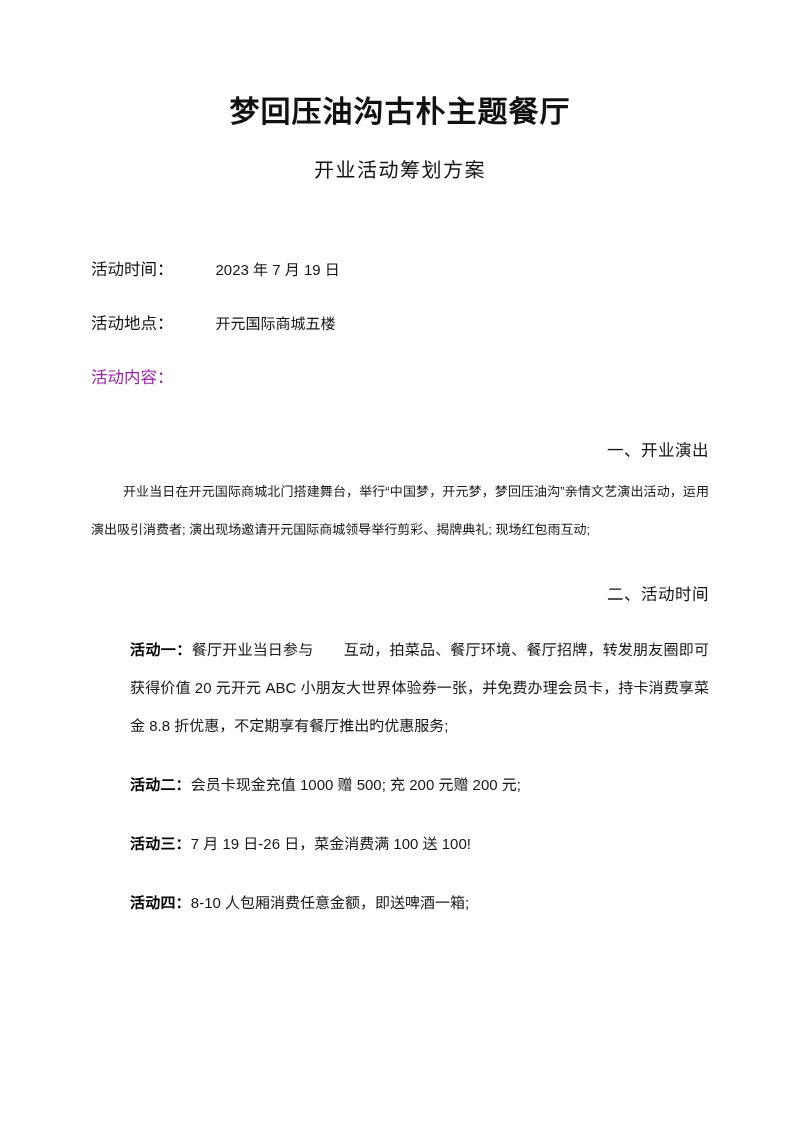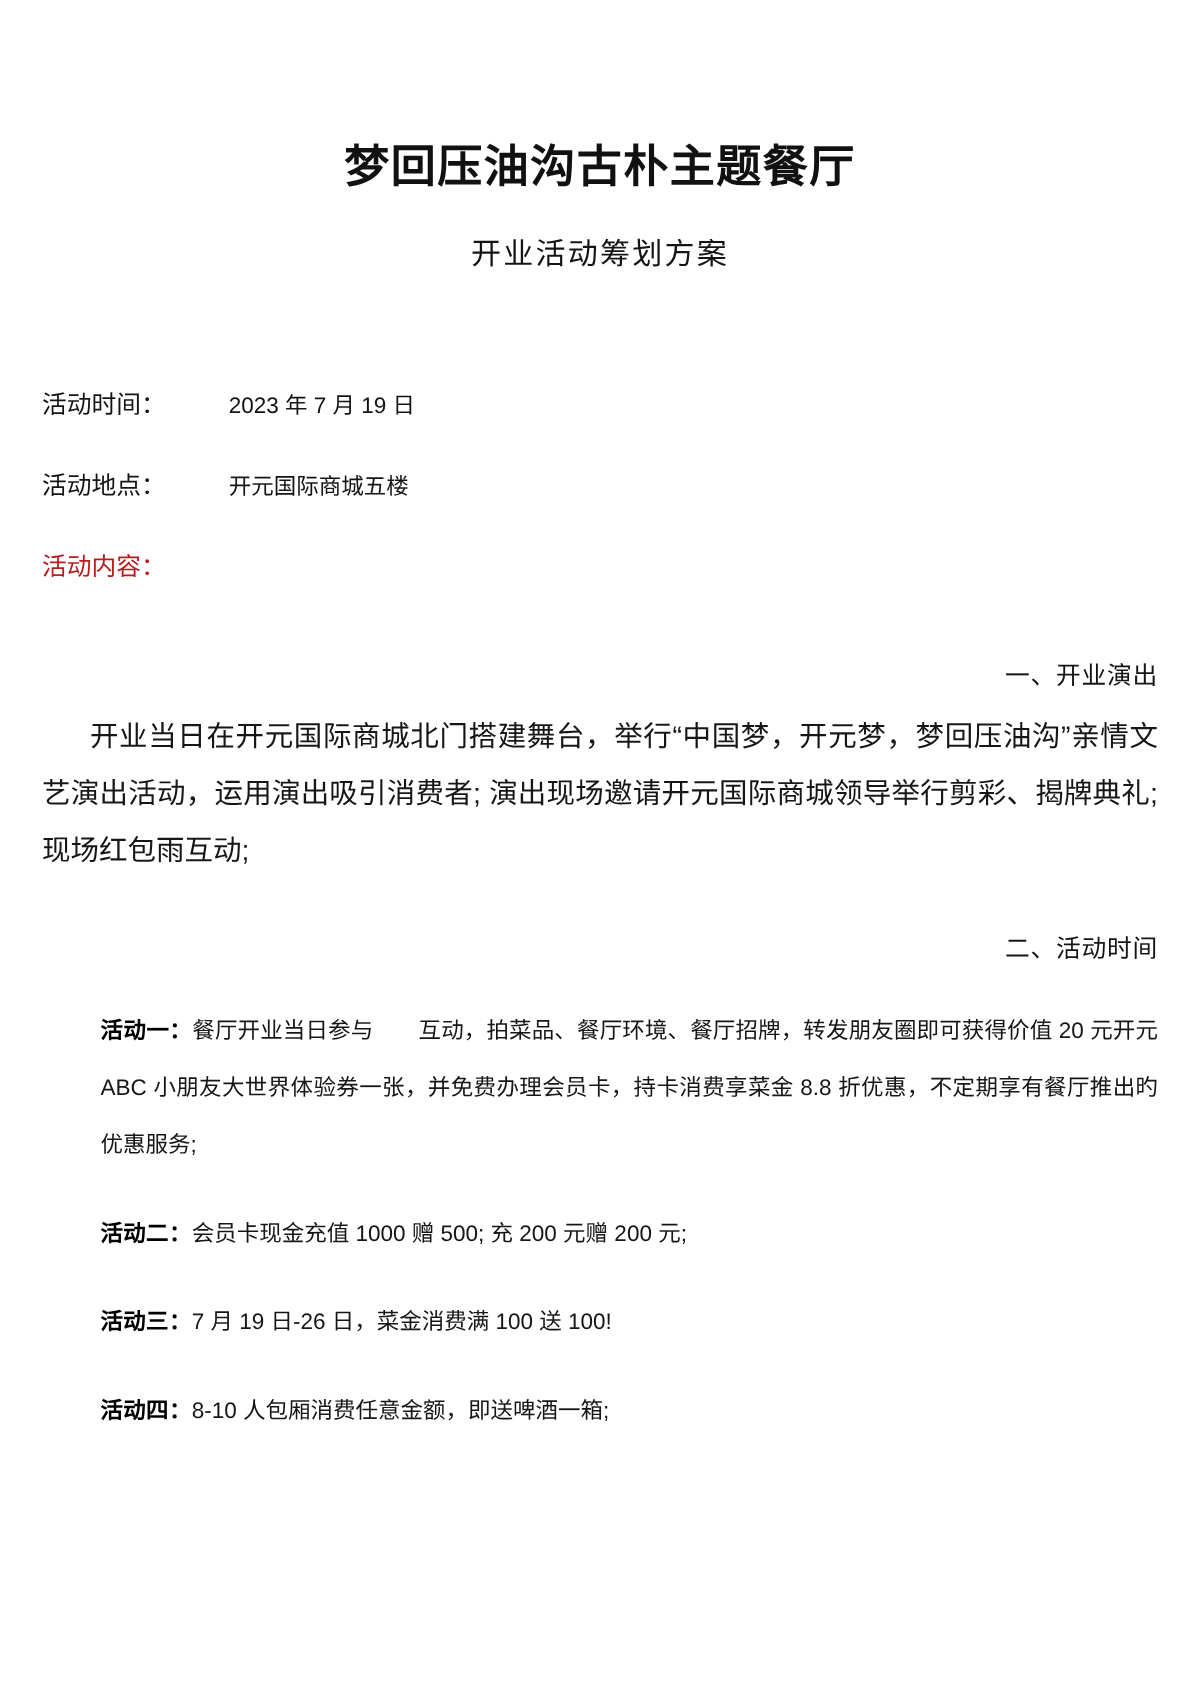--- a/index.html
+++ b/index.html
@@ -15,21 +15,21 @@
     color: #1a1a1a;
     -webkit-font-smoothing: antialiased;
   }
 
   .page {
     position: relative;
     width: 800px;
     height: 1131px;
     background: #ffffff;
     box-sizing: border-box;
-    padding: 0 28px;
+    padding: 0 91px;
     overflow: hidden;
   }
 
   
   .doc-title {
     font-family: "Liberation Serif", "DejaVu Serif", serif;
     font-weight: bold;
     font-size: 30px;
     line-height: 1.25;
     text-align: center;
@@ -70,41 +70,41 @@
     font-size: 15px;
     margin-left: 42px;
   }
 
   
   .content-heading {
     font-family: "Liberation Serif", "DejaVu Serif", serif;
     font-size: 16.5px;
     line-height: 54px;
     height: 54px;
-    color: #b91c1c;
+    color: #a21caf;
   }
 
   
   .section {
     margin-top: 0;
   }
   .section-heading {
     font-family: "Liberation Serif", "DejaVu Serif", serif;
     font-size: 16.5px;
     color: #141414;
     text-indent: 39px;
     margin: 0;
     padding-top: 32px;
     padding-bottom: 12px;
     letter-spacing: 0.5px;
     text-align: right;
   }
   .body-para {
     font-family: "Liberation Sans", "DejaVu Sans", sans-serif;
-    font-size: 19px;
+    font-size: 13px;
     line-height: 38px;
     text-indent: 32px;
     text-align: justify;
     text-justify: inter-ideograph;
     margin: 0;
     color: #161616;
   }
 
   
   .activity-list {

